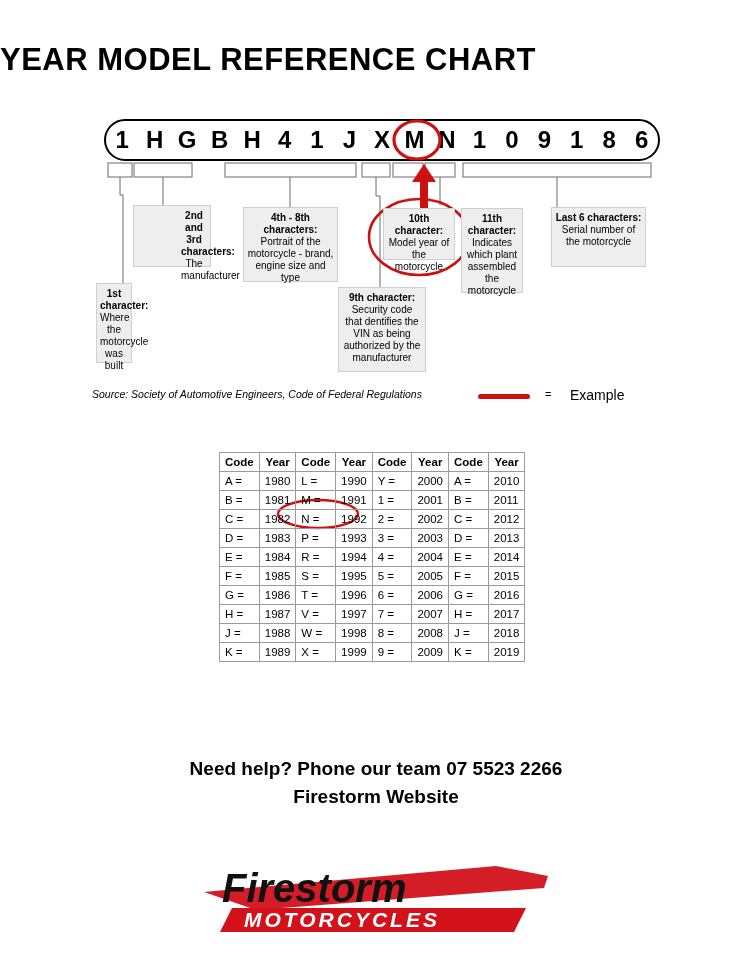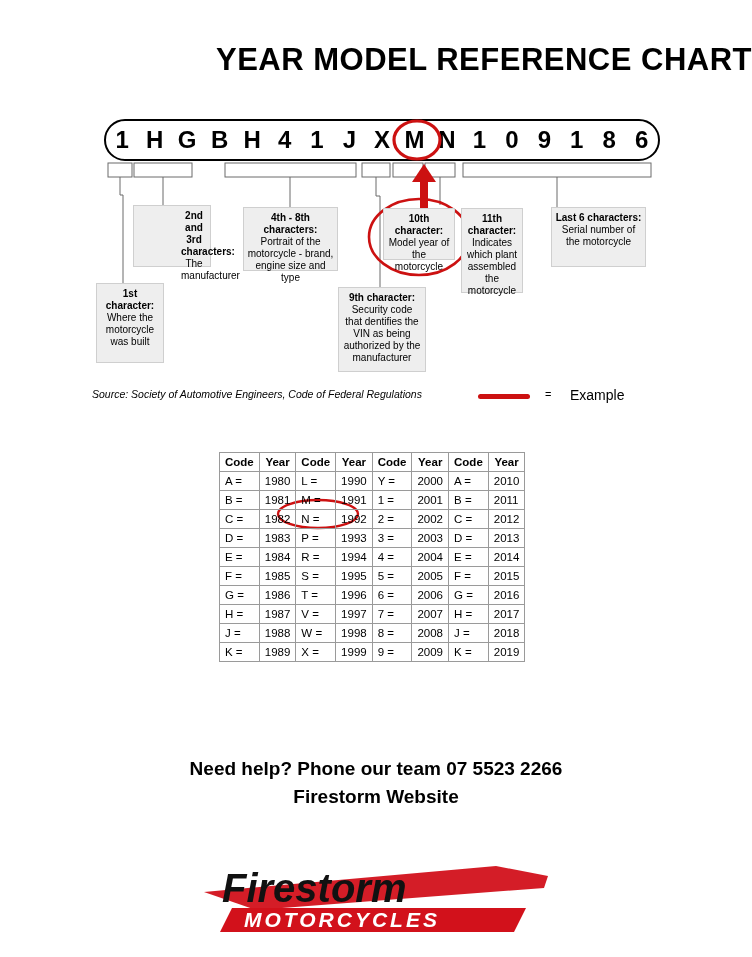--- a/index.html
+++ b/index.html
@@ -15,21 +15,21 @@
     color: #000;
     overflow: hidden;
   }
 
   
   .title {
     position: absolute;
     top: 42px;
     left: 0;
     width: 752px;
-    text-align: right;
+    text-align: left;
     font-size: 31px;
     font-weight: bold;
     letter-spacing: 0.5px;
   }
 
   
   .vin-strip {
     position: absolute;
     top: 119px;
     left: 104px;
@@ -211,31 +211,31 @@
   <g>
     <rect x="420" y="178" width="8" height="30" fill="#cc1111"></rect>
     <polygon points="412,182 424,164 436,182" fill="#cc1111"></polygon>
   </g>
 
   <ellipse cx="419" cy="237" rx="50" ry="38" stroke="#cc1111" stroke-width="2.6" fill="none"></ellipse>
 
   <ellipse cx="318" cy="514" rx="40" ry="14" stroke="#cc1111" stroke-width="2.4" fill="none"></ellipse>
 </svg>
 
-<div class="callout" style="left:96px; top:283px; width:68px; height:80px;">
+<div class="callout" style="left:96px; top:283px; width:36px; height:80px;">
   <b>1st character:</b><br>
   <span>Where the motorcycle was built</span>
 </div>
 
 <div class="callout" style="left:133px; top:205px; width:78px; height:62px;padding-left:47px;">
   <b>2nd and 3rd characters:</b><br>
   <span>The manufacturer</span>
 </div>
 
-<div class="callout" style="left:243px; top:207px; width:95px; height:64px;">
+<div class="callout" style="left:243px; top:207px; width:95px; height:75px;">
   <b>4th - 8th characters:</b><br>
   <span>Portrait of the motorcycle - brand, engine size and type</span>
 </div>
 
 <div class="callout" style="left:338px; top:287px; width:88px; height:85px;">
   <b>9th character:</b><br>
   <span>Security code that dentifies the VIN as being authorized by the manufacturer</span>
 </div>
 
 <div class="callout" style="left:383px; top:208px; width:72px; height:52px;">

